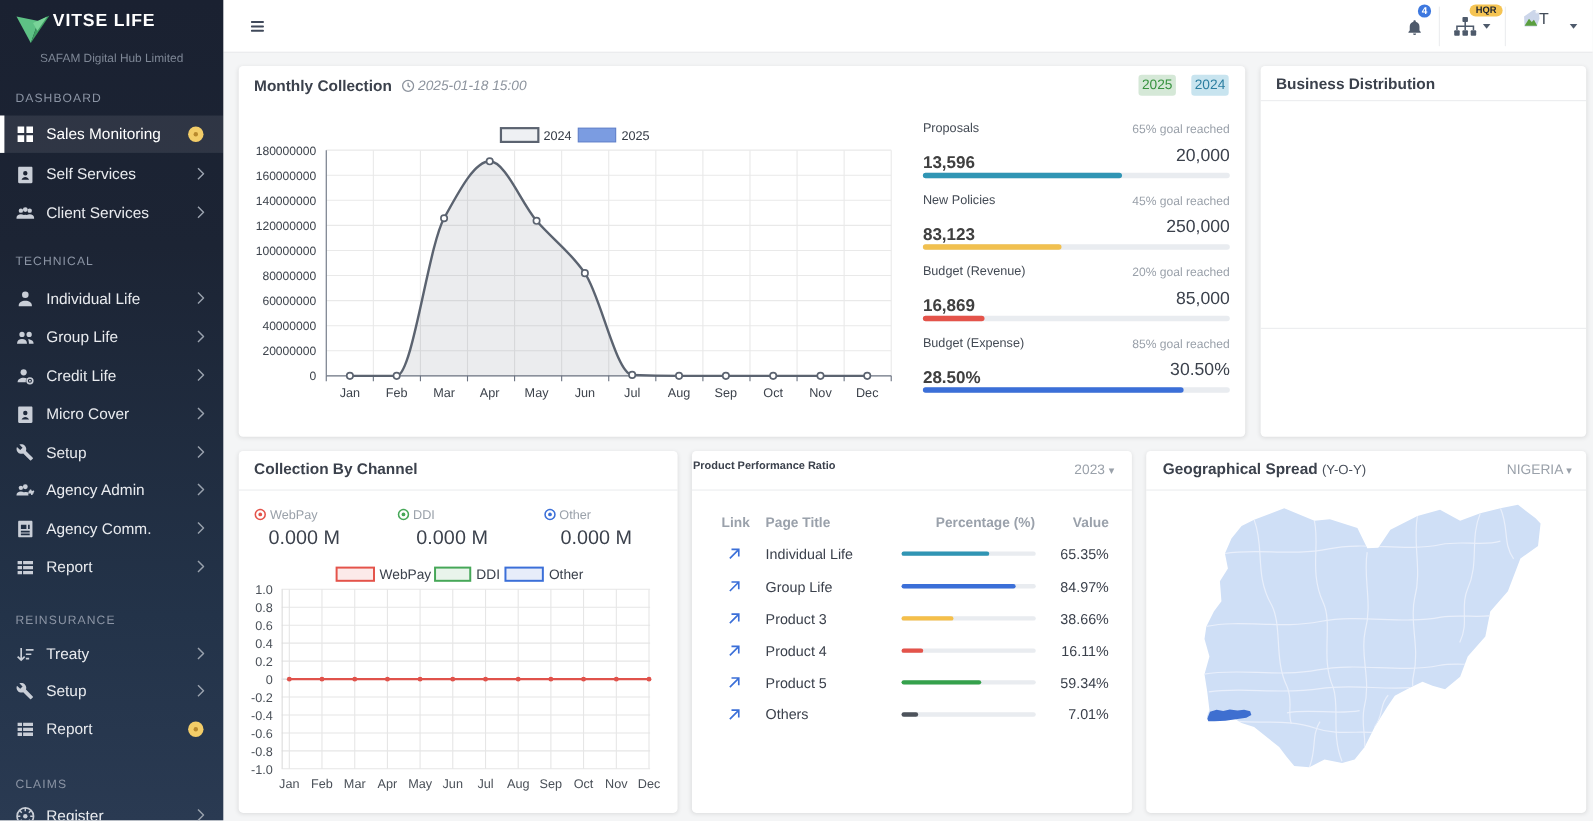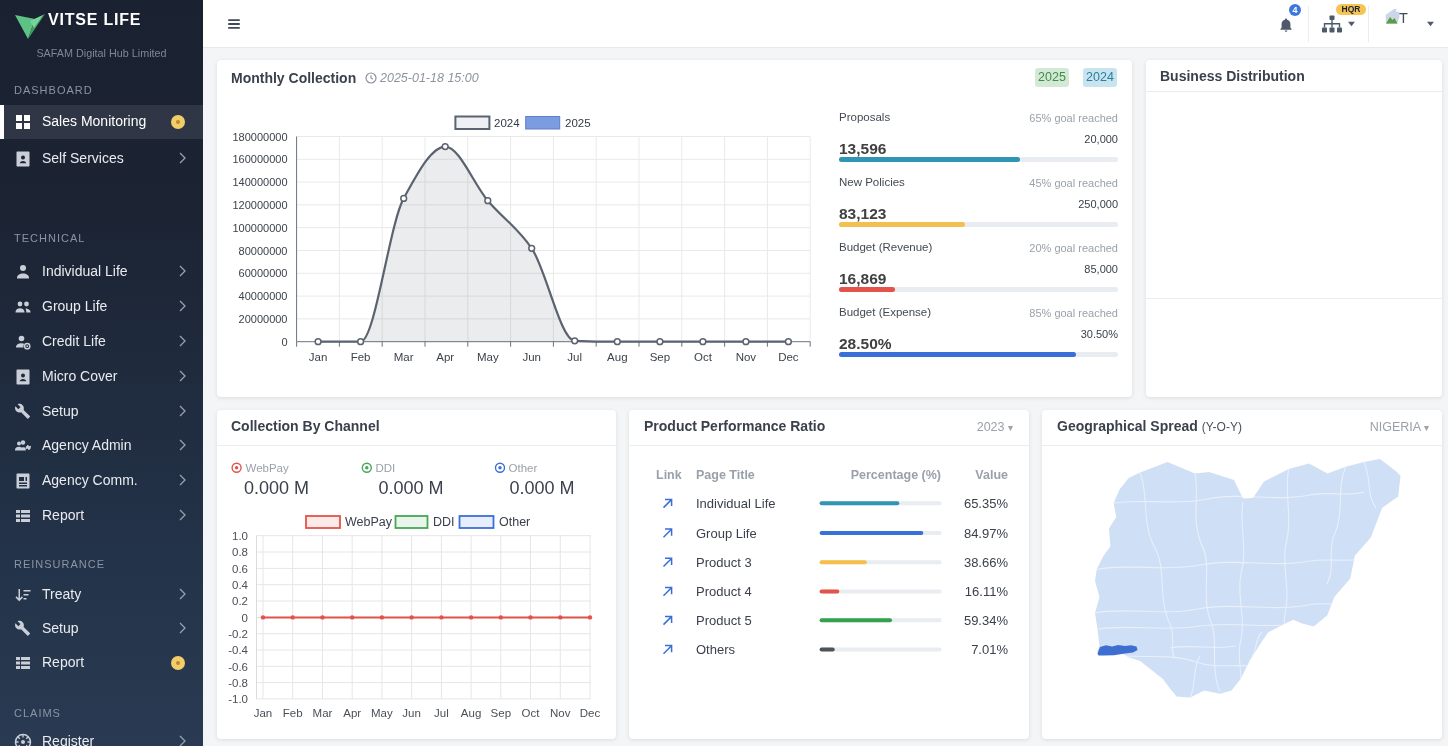--- a/index.html
+++ b/index.html
@@ -30,21 +30,21 @@
 
 .card { position:absolute; background:#ffffff; border-radius:4px; box-shadow:0 1px 4px rgba(0,0,0,0.10); }
 .card-title { font-weight:bold; color:#3b414c; }
 .hdr-line { position:absolute; left:0; width:100%; height:1px; background:#ebedef; }
 
 
 .metric { position:absolute; width:279px; }
 .metric .mlabel { position:absolute; left:0; top:1px; font-size:11.5px; color:#434a54; }
 .metric .mgoal { position:absolute; right:0; top:2px; font-size:11px; color:#9aa1aa; }
 .metric .mval { position:absolute; left:0; top:30px; font-size:15.5px; color:#404040; font-weight:bold;}
-.metric .mtarget { position:absolute; right:0; top:23px; font-size:11px; color:#3b414c; }
+.metric .mtarget { position:absolute; right:0; top:23px; font-size:16px; color:#3b414c; }
 .metric .mbar { position:absolute; left:0; top:47px; width:279px; height:5px; border-radius:3px; background:#e9ecf0; }
 .metric .mfill { position:absolute; left:0; top:0; height:5px; border-radius:3px; }
 
 
 .pp-hdr { position:absolute; font-size:12.5px; font-weight:bold; color:#9aa1ab; }
 .pp-name { position:absolute; font-size:13px; color:#3b414c; }
 .pp-val { position:absolute; font-size:13px; color:#3b414c; text-align:right; width:60px;}
 </style>
 </head>
 <body>
@@ -67,20 +67,32 @@
           <path d="M2 2h6v6H2zM10 2h6v6h-6zM2 10h6v6H2zM10 10h6v6h-6z" fill="#ffffff"></path>
         </svg>
       <div class="ntext" style="color:#fff;">Sales Monitoring</div>
       <div class="ydot"></div>
     </div>
     <div class="nav-item" style="top:142px;">
       <svg class="nicon" viewBox="0 0 18 18">
           <path d="M3.5 1.5h11c.6 0 1 .4 1 1v13c0 .6-.4 1-1 1h-11c-.6 0-1-.4-1-1v-13c0-.6.4-1 1-1zm5.5 4a2 2 0 100 4 2 2 0 000-4zm-3.4 7.8c.7-1.5 2-2.3 3.4-2.3s2.7.8 3.4 2.3z" fill="#c9ced7" fill-rule="evenodd"></path>
         </svg>
       <div class="ntext">Self Services</div>
+      <svg class="chev" viewBox="0 0 7 12">
+          <path d="M1 1l5 5-5 5" stroke="#99a1ad" stroke-width="1.3" fill="none"></path>
+        </svg>
+    </div>
+    <div class="nav-item" style="top:177px;">
+      <svg class="nicon" viewBox="0 0 18 18">
+          <circle cx="5" cy="6.5" r="2" fill="#c9ced7"></circle>
+          <circle cx="13" cy="6.5" r="2" fill="#c9ced7"></circle>
+          <circle cx="9" cy="5.5" r="2.2" fill="#c9ced7"></circle>
+          <path d="M1 13c0-2 1.8-3.2 4-3.2 1 0 1.9.3 2.6.7a4.6 4.6 0 012.8 0c.7-.4 1.6-.7 2.6-.7 2.2 0 4 1.2 4 3.2v.8H1z" fill="#c9ced7"></path>
+        </svg>
+      <div class="ntext">Client Services</div>
       <svg class="chev" viewBox="0 0 7 12">
           <path d="M1 1l5 5-5 5" stroke="#99a1ad" stroke-width="1.3" fill="none"></path>
         </svg>
     </div>
 
     <div class="sec-label" style="top:232px;">TECHNICAL</div>
 
     <div class="nav-item" style="top:255px;">
       <svg class="nicon" viewBox="0 0 18 18">
           <circle cx="9" cy="5" r="3" fill="#c9ced7"></circle>
@@ -498,21 +510,21 @@
           <circle cx="254.1" cy="207.4" r="2.2"></circle>
         <circle cx="283.8" cy="207.4" r="2.2"></circle>
           <circle cx="313.5" cy="207.4" r="2.2"></circle>
         <circle cx="343.3" cy="207.4" r="2.2"></circle>
           <circle cx="373" cy="207.4" r="2.2"></circle>
       </g>
     </svg>
   </div>
 
   <div class="card" id="card4" style="left:629px; top:410px; width:400px; height:329px;">
-    <div class="card-title" style="position:absolute;left:15px;top:8px;font-size:14px;">Product Performance Ratio</div>
+    <div class="card-title" style="position:absolute;left:1px;top:8px;font-size:10px;">Product Performance Ratio</div>
     <div style="position:absolute;right:16px;top:10px;font-size:12.5px;color:#9aa1aa;">2023 <span style="font-size:10px;">▾</span></div>
     <div class="hdr-line" style="top:35px;"></div>
     <div class="pp-hdr" style="left:27px;top:58px;">Link</div>
     <div class="pp-hdr" style="left:67px;top:58px;">Page Title</div>
     <div class="pp-hdr" style="left:190px;top:58px;width:122px;text-align:right;">Percentage (%)</div>
     <div class="pp-hdr" style="left:319px;top:58px;width:60px;text-align:right;">Value</div>
     <svg style="position:absolute;left:0;top:0;" width="399" height="329" viewBox="0 0 399 329">
       <g stroke="#3b6fd8" stroke-width="1.5" fill="none">
         <path d="M34.5 97.6 L42 90.1 M36 89.4 L42.6 89.4 L42.6 96.0"></path>
         <path d="M34.5 127.3 L42 119.8 M36 119.1 L42.6 119.1 L42.6 125.7"></path>

